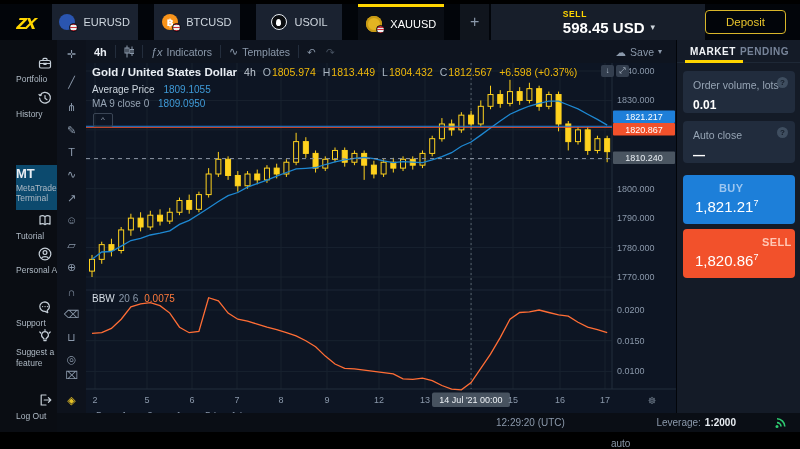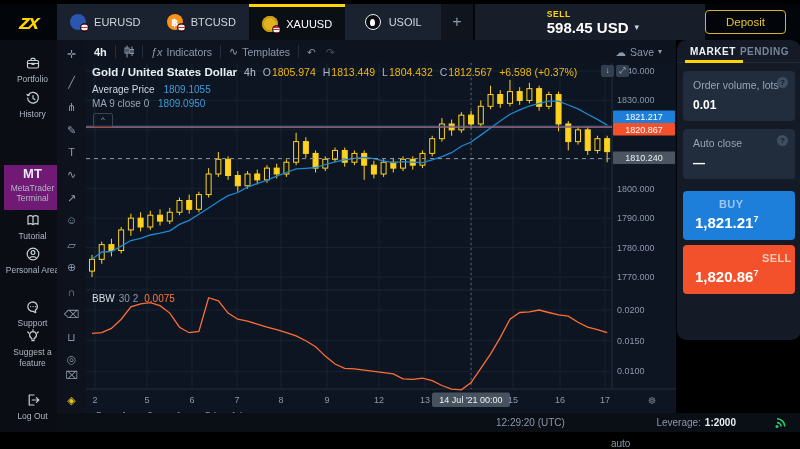--- a/index.html
+++ b/index.html
@@ -1,21 +1,21 @@
 <!DOCTYPE html>
 <html><head>
 <meta charset="utf-8">
 <style>
   html,body{margin:0;padding:0;background:#000;width:800px;height:449px;overflow:hidden;
     font-family:"Liberation Sans","DejaVu Sans",sans-serif;-webkit-font-smoothing:antialiased;}
   
   #topbar{position:absolute;left:0;top:4px;right:0;height:36px;background:#02050a;display:flex;align-items:stretch;}
   #logo{width:58px;display:flex;align-items:center;justify-content:center;color:#ffd500;
     font-weight:bold;font-style:italic;font-size:21px;letter-spacing:-2px;transform:skew(-6deg);}
-  .tab{width:97px;margin-right:0;background:#1a2230;display:flex;align-items:center;justify-content:center;
+  .tab{width:97px;margin-right:16px;background:#1a2230;display:flex;align-items:center;justify-content:center;
     gap:8px;color:#cfd7df;font-size:11px;cursor:pointer;}
   .tab.active{background:#0a0e15;border-top:3px solid #ffd500;color:#fff;}
   .pair-icon{width:16px;height:16px;border-radius:50%;position:relative;flex:0 0 auto;}
   .pair-icon .sym{position:absolute;inset:0;display:flex;align-items:center;justify-content:center;
     color:#fff;font-size:10px;font-weight:bold;}
   .pair-icon .badge{position:absolute;right:-3px;bottom:-2px;width:9px;height:9px;border-radius:50%;
     background:repeating-linear-gradient(180deg,#c8323c 0 1.5px,#f0f0f0 1.5px 3px);border:1px solid #0a0d13;box-sizing:border-box;}
   .icon-eur{background:#2a55b0;}
   .icon-btc{background:#f7931a;}
   .icon-xau{background:#e3b422;box-shadow:inset 0 0 0 2px #c89a14;}
@@ -26,21 +26,21 @@
     color:#8b99ab;font-size:16px;cursor:pointer;}
   #account{margin-left:2px;width:232px;background:#171e2a;display:flex;flex-direction:column;
     justify-content:center;padding-left:72px;box-sizing:border-box;cursor:pointer;}
   #account .acct-type{color:#ffd500;font-size:8.5px;font-weight:bold;letter-spacing:.6px;}
   #account .acct-balance{color:#fff;font-size:15px;font-weight:bold;display:flex;align-items:center;gap:6px;}
   #account .caret{color:#cfd6dd;font-size:9px;}
   #deposit{margin:6px 14px 6px auto;height:22px;padding:0 20px;display:flex;align-items:center;
     border:1px solid #d8b62a;border-radius:4px;color:#e8c42c;font-size:11.5px;background:transparent;cursor:pointer;}
   
   #sidebar{position:absolute;left:0;top:40px;width:57px;height:392px;background:#0a0d13;}
-  .side-item{position:absolute;left:4px;width:57px;text-align:center;color:#aeb9c4;font-size:8.5px;
+  .side-item{position:absolute;left:16px;width:57px;text-align:left;color:#aeb9c4;font-size:8.5px;
     line-height:10.5px;cursor:pointer;}
   .side-item svg{display:block;margin:0 auto 3px;stroke:#c6cfd8;fill:none;stroke-width:1.2;stroke-linecap:round;stroke-linejoin:round;}
   .side-item.mt-item{color:#aeb9c4;}
   .side-item .mt-big{display:block;color:#e8edf3;font-size:13px;font-weight:bold;margin-bottom:3px;}
   
   #tools{position:absolute;left:57px;top:40px;width:29px;height:385px;background:#0d121c;border-right:1px solid #151d29;}
   .tool{position:absolute;left:0;width:29px;text-align:center;color:#8b99ab;font-size:11px;cursor:pointer;}
   
   #chart-toolbar{position:absolute;left:86px;top:40px;width:590px;height:23px;background:#0e141f;
     border-bottom:1px solid #1c2636;display:flex;align-items:center;color:#8b99ab;font-size:10.5px;}
@@ -75,37 +75,37 @@
   .range-btn{color:#8b99ab;font-size:10px;cursor:pointer;}
   
   #bottombar{position:absolute;left:57px;top:413px;right:0;height:19px;background:#0a0e15;
     display:flex;align-items:center;justify-content:flex-end;font-size:10px;color:#8b99ab;}
   #bottombar .clock{margin-right:46px;}
   #bottombar .mode{margin-right:26px;margin-top:42px;}
   #bottombar .lev-label{margin-right:4px;}
   #bottombar .lev-val{color:#e8edf2;font-weight:bold;margin-right:38px;}
   #signal-icon{margin-right:12px;display:flex;}
   
-  #order-panel{position:absolute;left:676px;top:40px;width:124px;height:300px;background:#141b27;border-left:1px solid #02050a;border-radius:10px;}
+  #order-panel{position:absolute;left:676px;top:40px;width:124px;height:373px;background:#141b27;border-left:1px solid #02050a;}
   #panel-tabs{height:22px;border-bottom:1px solid #1e2836;display:flex;align-items:center;position:relative;}
   #tab-market{margin-left:13px;color:#f2f5f8;font-weight:bold;font-size:10px;letter-spacing:.5px;cursor:pointer;}
   #tab-pending{margin-left:auto;margin-right:12px;color:#78859a;font-weight:bold;font-size:10px;letter-spacing:.5px;cursor:pointer;}
   #market-underline{position:absolute;left:8px;top:20px;width:58px;height:3px;background:#ffd500;}
-  .panel-card{margin:8px 6px 0;background:#212c3d;border-radius:4px;padding:8px 10px 9px;position:relative;}
+  .panel-card{margin:8px 6px 0;background:#212c3d;border-radius:4px;padding:8px 10px 1px;position:relative;}
   .panel-card .card-label{color:#96a4b4;font-size:10.5px;}
   .panel-card .card-value{color:#fff;font-size:12px;font-weight:bold;margin-top:7px;}
   .help-icon{position:absolute;top:6px;right:7px;width:11px;height:11px;border-radius:50%;background:#3f4e60;
     color:#141b27;font-size:8px;font-weight:bold;text-align:center;line-height:11px;cursor:pointer;}
   .trade-btn{margin:10px 6px 0;border-radius:4px;padding:7px 12px 9px;cursor:pointer;}
   #buy-btn{background:#1d7fd9;margin-top:12px;}
   #sell-btn{background:#f2512b;margin-top:5px;}
   .trade-side{font-size:11px;font-weight:bold;letter-spacing:.4px;padding-left:24px;}
   #buy-btn .trade-side{color:#9cc6f0;}
   #sell-btn .trade-side{color:#ffc7b5;margin-left:43px;}
-  .trade-price{color:#fff;font-size:15px;font-weight:bold;margin-top:4px;}
+  .trade-price{color:#fff;font-size:15px;font-weight:normal;margin-top:4px;}
   .trade-price sup{font-size:9px;}
 </style>
 </head>
 <body>
 
 <div id="topbar">
   <div id="logo">zx</div>
 
   <div class="tab">
     <span class="pair-icon icon-eur">
@@ -113,31 +113,31 @@
       </span>
     <span>EURUSD</span>
   </div>
   <div class="tab">
     <span class="pair-icon icon-btc">
       <span class="sym">฿</span>
         <span class="badge"></span>
       </span>
     <span>BTCUSD</span>
   </div>
+  <div class="tab">
+    <span class="pair-icon icon-oil">
+        <span class="drop"></span>
+      </span>
+    <span>USOIL</span>
+  </div>
   <div class="tab active">
     <span class="pair-icon icon-xau">
         <span class="badge"></span>
       </span>
     <span>XAUUSD</span>
-  </div>
-  <div class="tab">
-    <span class="pair-icon icon-oil">
-        <span class="drop"></span>
-      </span>
-    <span>USOIL</span>
   </div>
   <div id="plus-tab">+</div>
 
   <div id="account">
     <span class="acct-type">SELL</span>
     <span class="acct-balance">
       <span>598.45 USD</span>
       <span class="caret">▾</span>
     </span>
   </div>
@@ -153,21 +153,21 @@
     <span>Portfolio</span>
   </div>
   <div class="side-item" style="top:50px">
     <svg width="16" height="16" viewBox="0 0 16 16">
       <path d="M3.2 5.2A5.4 5.4 0 1 1 2.6 8"></path>
         <path d="M2 4.5l1 1.2 1.4-.8"></path>
         <path d="M8 5.5V8.3l2 1.4"></path>
       </svg>
     <span>History</span>
   </div>
-  <div class="side-item mt-item" style="top:125px;background:#701a75;padding:4px 0 6px">
+  <div class="side-item mt-item" style="top:125px;background:#0c4a6e;padding:4px 0 6px">
     <span class="mt-big">MT</span>
     <span>MetaTrader Terminal</span>
   </div>
   <div class="side-item" style="top:172px">
     <svg width="16" height="16" viewBox="0 0 16 16">
       <path d="M8 4.6C6.6 3.5 4.6 3.5 3 4.2v8c1.6-.7 3.6-.7 5 .4 1.4-1.1 3.4-1.1 5-.4v-8c-1.6-.7-3.6-.7-5 .4z"></path>
         <path d="M8 4.6v8"></path>
       </svg>
     <span>Tutorial</span>
   </div>
@@ -448,21 +448,21 @@
   <div class="hdr-line3">
     <span>MA 9 close 0</span>
     <span class="blue-val">1809.0950</span>
   </div>
 </div>
 <div id="collapse-btn">^</div>
 <div class="mini-btn" style="left:601px">↓</div>
 <div class="mini-btn" style="left:616px">⤢</div>
 
 <div id="bbw-label">
-  <span>BBW</span><span class="params">30 2</span><span class="val">0.0075</span>
+  <span>BBW</span><span class="params">20 6</span><span class="val">0.0075</span>
 </div>
 
 <div id="ranges">
     <span class="range-btn">5y</span>
     <span class="range-btn">1y</span>
     <span class="range-btn">3m</span>
     <span class="range-btn">1m</span>
     <span class="range-btn">5d</span>
     <span class="range-btn">1d</span>
   </div>

